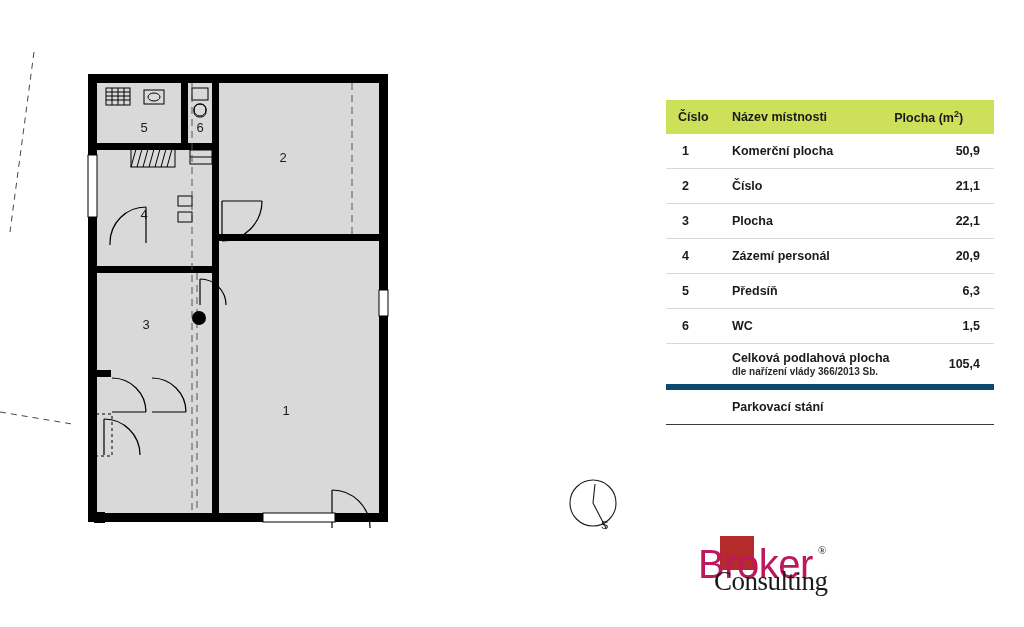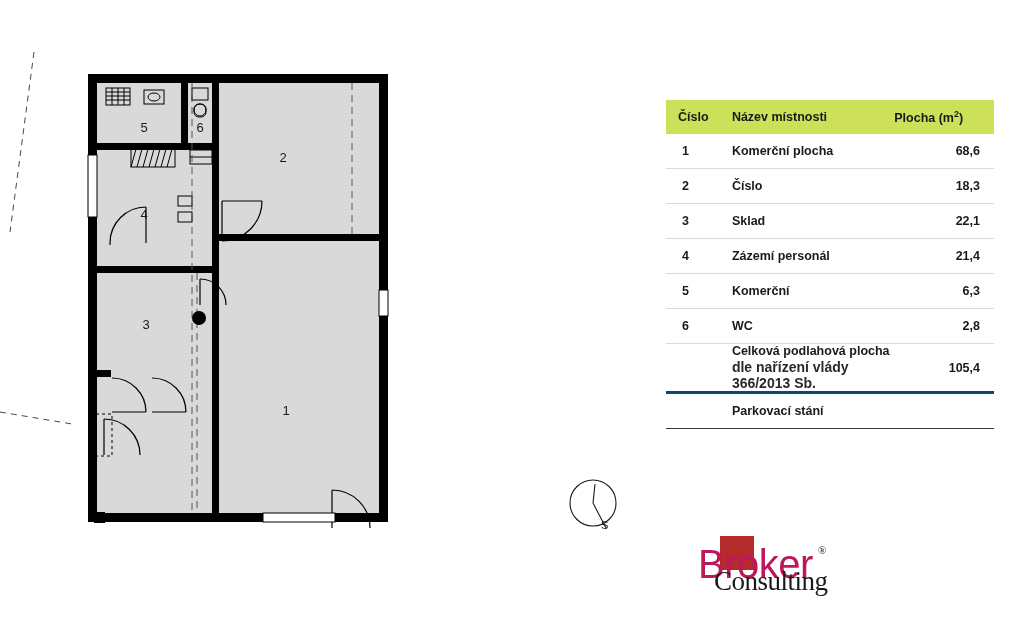--- a/index.html
+++ b/index.html
@@ -59,27 +59,27 @@
     border-bottom: 1px solid #d9d9d9;
     font-size: 13px;
   }
   .data-row td.col-num { padding-left: 16px !important; }
   .data-row td.col-area { text-align: right !important; padding-right: 14px !important; }
 
   .total-row td {
     height: 40px;
     vertical-align: middle;
     border-top: 1px solid #3a3a3a;
-    border-bottom: 3px solid #0c4a6e;
+    border-bottom: 6px solid #0c4a6e;
     font-size: 13px;
   }
   .total-row td.col-area { text-align: right !important; padding-right: 14px !important; }
   .total-note {
     display: block;
-    font-size: 14px;
+    font-size: 10px;
     color: #2a2a2a;
     margin-top: 1px;
   }
   .parking-row td {
     height: 34px;
     vertical-align: middle;
     border-bottom: 1px solid #3a3a3a;
     font-size: 13px;
     margin-left: 40px;
   }
@@ -274,46 +274,46 @@
       <tr class="thead-row">
         <th class="col-num">Číslo</th>
         <th class="col-name">Název místnosti</th>
         <th class="col-area"><span>Plocha (m</span><span class="sup">2</span><span>)</span></th>
       </tr>
     </thead>
     <tbody>
       <tr class="data-row">
         <td class="col-num">1</td>
         <td class="col-name">Komerční plocha</td>
-        <td class="col-area">68,6</td>
+        <td class="col-area">50,9</td>
       </tr>
       <tr class="data-row">
         <td class="col-num">2</td>
         <td class="col-name">Číslo</td>
-        <td class="col-area">18,3</td>
+        <td class="col-area">21,1</td>
       </tr>
       <tr class="data-row">
         <td class="col-num">3</td>
-        <td class="col-name">Sklad</td>
+        <td class="col-name">Plocha</td>
         <td class="col-area">22,1</td>
       </tr>
       <tr class="data-row">
         <td class="col-num">4</td>
         <td class="col-name">Zázemí personál</td>
-        <td class="col-area">21,4</td>
+        <td class="col-area">20,9</td>
       </tr>
       <tr class="data-row">
         <td class="col-num">5</td>
-        <td class="col-name">Komerční</td>
+        <td class="col-name">Předsíň</td>
         <td class="col-area">6,3</td>
       </tr>
       <tr class="data-row">
         <td class="col-num">6</td>
         <td class="col-name">WC</td>
-        <td class="col-area">2,8</td>
+        <td class="col-area">1,5</td>
       </tr>
       <tr class="total-row">
         <td class="col-num"></td>
         <td class="col-name">
           <span>Celková podlahová plocha</span>
           <span class="total-note">dle nařízení vlády 366/2013 Sb.</span>
         </td>
         <td class="col-area">105,4</td>
       </tr>
       <tr class="parking-row">

